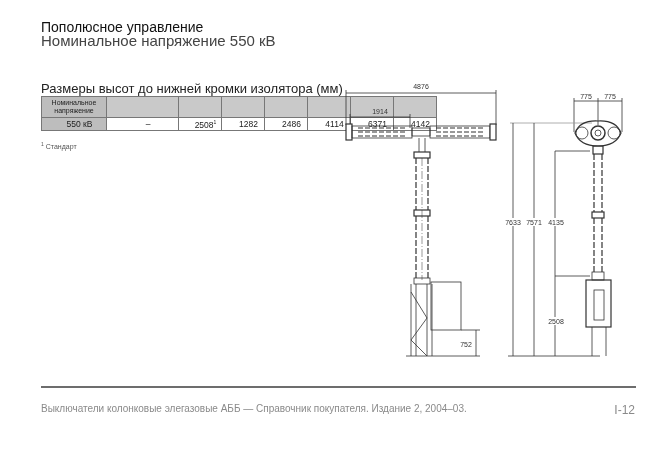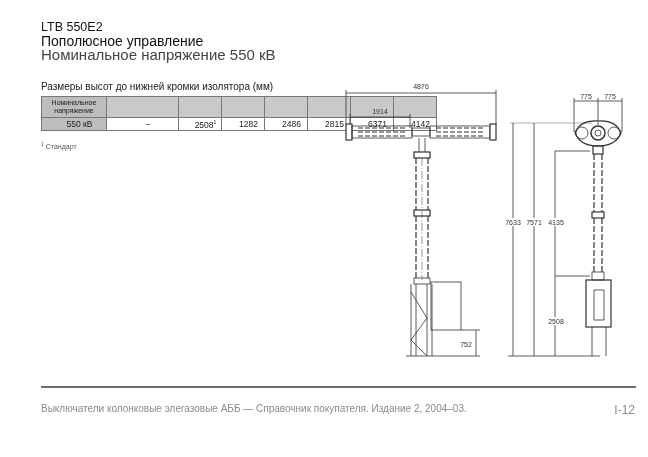--- a/index.html
+++ b/index.html
@@ -4,21 +4,21 @@
 <style>
   html, body { margin: 0; padding: 0; }
   body {
     width: 648px; height: 457px; background: #ffffff; position: relative; overflow: hidden;
     font-family: "Liberation Sans", sans-serif; color: #1a1a1a;
   }
   .title-block { position: absolute; left: 41px; top: 20px; line-height: 14px; }
   .t1 { font-size: 12.5px; color: #111; }
   .t2 { font-size: 14px; color: #111; }
   .t3 { font-size: 15px; color: #444; }
-  .table-caption { position: absolute; left: 41px; top: 81px; font-size: 10px; color: #222; }
+  .table-caption { position: absolute; left: 41px; top: 81px; font-size: 13px; color: #222; }
   table.dims {
     position: absolute; left: 41px; top: 96px; border-collapse: collapse;
     font-size: 8.5px; color: #222;
   }
   table.dims td {
     border: 1px solid #777; text-align: center; padding: 0; height: 20px;
   }
   table.dims tr.r2 td { height: 12px; font-size: 8.5px; padding-left: 11px; }
   table.dims td.hdr { background: #bdbdbd; width: 64px; line-height: 8px; font-size: 7px; }
   table.dims tr.r1 td.blank { background: #c9c9c9; }
@@ -30,21 +30,20 @@
   .drawing { position: absolute; left: 0; top: 0; }
   .footer-rule { position: absolute; left: 41px; top: 386px; width: 595px; height: 2px; background: #6d6d6d; }
   .footer-text { position: absolute; left: 41px; top: 403px; font-size: 10px; color: #8a8a8a; }
   .page-num { position: absolute; right: 13px; top: 403px; font-size: 12px; color: #8a8a8a; }
   .dimtxt { font-family: "Liberation Sans", sans-serif; font-size: 7px; fill: #333; }
 </style>
 </head>
 <body>
 
 <div class="title-block">
-  <div class="t1">LTB 550E2</div>
   <div class="t2">Пополюсное управление</div>
   <div class="t3">Номинальное напряжение 550 кВ</div>
 </div>
 
 <div class="table-caption">Размеры высот до нижней кромки изолятора (мм)</div>
 
 <table class="dims">
   <tbody>
       <tr class="r1">
     <td class="hdr">Номинальное напряжение</td>
@@ -55,21 +54,21 @@
     <td class="blank c"></td>
     <td class="blank c"></td>
     <td class="blank c"></td>
   </tr>
   <tr class="r2">
     <td class="lbl">550 кВ</td>
     <td class="c c0">–</td>
     <td class="c"><span>2508</span><sup>1</sup></td>
     <td class="c">1282</td>
     <td class="c">2486</td>
-    <td class="c">2815</td>
+    <td class="c">4114</td>
     <td class="c">6371</td>
     <td class="c">4142</td>
   </tr>
 </tbody>
   </table>
 
 <div class="footnote"><sup>1</sup> <span>Стандарт</span></div>
 
 <svg class="drawing" width="648" height="457">
 

